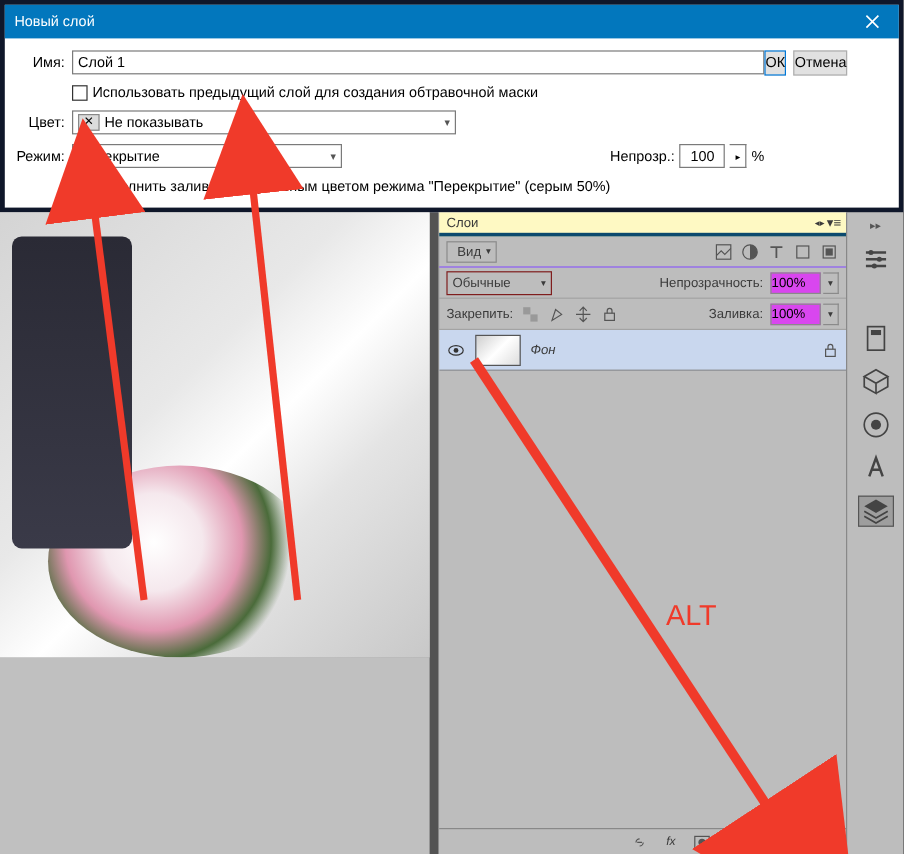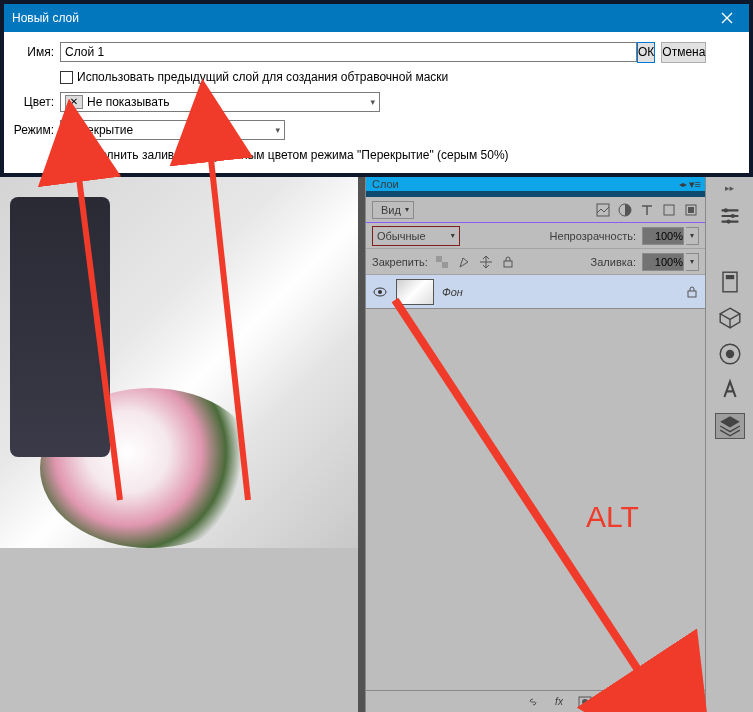--- a/index.html
+++ b/index.html
@@ -29,48 +29,48 @@
 
   
   .canvas-area { position:absolute; left:0; top:177px; width:358px; height:371px; background:#c7c7c7; }
   .photo { width:358px; height:371px; background: linear-gradient(135deg,#d4d4d4 0%, #e8e8e8 40%, #fff 55%, #e4e4e4 70%, #c8c8c8 100%); position:relative; overflow:hidden; }
   .photo::after { content:""; position:absolute; left:10px; top:20px; width:100px; height:260px; background:linear-gradient(180deg,#2a2a35 0%, #3a3a48 100%); border-radius:8px; }
   .bouquet { position:absolute; left:40px; bottom:0; width:220px; height:160px; background:radial-gradient(circle at 40% 40%, #fff 0%, #f5e8ed 25%, #e097b0 45%, #4a6b3a 60%, transparent 70%); border-radius:50%; }
   .gray-bottom { position:absolute; left:0; top:548px; width:358px; height:164px; background:#c0c0c0; }
 
   
   .layers-panel { position:absolute; left:365px; top:177px; width:340px; height:535px; background:#bdbdbd; display:flex; flex-direction:column; font-size:11px; color:#3b3b3b; border-left:1px solid #888; }
-  .lp-tab { height:20px; display:flex; align-items:center; background:#0ea5e9; border-bottom:6px solid #0c4a6e; padding-left:6px; justify-content:space-between; }
+  .lp-tab { height:20px; display:flex; align-items:center; background:#fef9c3; border-bottom:3px solid #0c4a6e; padding-left:6px; justify-content:space-between; }
   .lp-ctrl-row { height:26px; display:flex; align-items:center; padding:0 6px; gap:6px; border-bottom:1px solid #8b5cf6; }
   .kind-dd { display:flex; align-items:center; gap:4px; border:1px solid #8a8a8a; height:18px; padding:0 4px; background:#bdbdbd; }
   .ic { width:16px; height:16px; display:inline-flex; align-items:center; justify-content:center; }
   .ic svg { width:14px; height:14px; }
   .lp-blend-row { height:26px; display:flex; align-items:center; padding:0 6px; gap:6px; border-bottom:1px solid #a3a3a3; }
   .blend-dd { flex:1; display:flex; align-items:center; justify-content:space-between; border:1px solid #7f1d1d; height:20px; padding:0 4px; background:#bdbdbd; max-width:150px; }
   .pct-box { display:flex; align-items:center; gap:2px; }
-  .pct-in { width:42px; height:18px; border:1px solid #8a8a8a; background:#737373; text-align:right; font-size:11px; }
+  .pct-in { width:42px; height:18px; border:1px solid #8a8a8a; background:#d946ef; text-align:left; font-size:11px; }
   .pct-btn { width:13px; height:18px; border:1px solid #8a8a8a; border-left:none; background:#bdbdbd; display:flex; align-items:center; justify-content:center; font-size:8px; }
   .lock-row { height:26px; display:flex; align-items:center; padding:0 6px; gap:6px; border-bottom:1px solid #a3a3a3; }
   .lock-icons { display:flex; gap:6px; align-items:center; }
   .layer-list { flex:1; background:#bdbdbd; overflow:auto; }
   .layer-item { height:34px; display:flex; align-items:center; padding:0 6px; gap:8px; background:#c9d7ee; border-bottom:1px solid #8a8a8a; }
   .eye { width:16px; }
   .thumb { width:38px; height:26px; border:1px solid #555; background:linear-gradient(135deg,#cfcfcf,#fff 50%,#ddd); }
   .layer-name { flex:1; font-style:italic; }
   .lock-ic { width:14px; }
   .lp-footer { height:22px; border-top:1px solid #888; background:#bdbdbd; display:flex; align-items:center; justify-content:flex-end; gap:10px; padding:0 8px; }
 
   
   .right-bar { position:absolute; right:0; top:177px; width:48px; height:535px; background:#bdbdbd; border-left:1px solid #888; display:flex; flex-direction:column; align-items:center; padding-top:6px; gap:10px; }
   .tool { width:30px; height:26px; display:flex; align-items:center; justify-content:center; border:1px solid transparent; }
   .tool.active { border:1px solid #555; background:#9e9e9e; }
 
   
   .annot { position:absolute; pointer-events:none; }
-  .alt-label { position:absolute; left:555px; top:500px; color:#f03a2a; font-size:30px; font-weight:400; font-family:Arial,sans-serif;margin-left:31px; }
+  .alt-label { position:absolute; left:555px; top:500px; color:#f03a2a; font-size:24px; font-weight:400; font-family:Arial,sans-serif; }
 
   .panel-menu { display:flex; gap:2px; align-items:center; padding-right:4px;}
   .tri { font-size:8px; }
 </style>
 </head>
 <body>
 
 <div class="dialog">
   <div class="titlebar">
     <span>Новый слой</span>
@@ -100,20 +100,26 @@
           <span class="sel-arrow">▾</span>
         </div>
       </div>
       <div class="row">
         <span class="lbl">Режим:</span>
         <div class="sel" style="width:225px;">
           <span>Перекрытие</span>
           <span class="sel-arrow">▾</span>
         </div>
         <div style="flex:1"></div>
+        <div class="opacity-box">
+          <span>Непрозр.:</span>
+          <input class="num-in" value="100" style="">
+          <span class="spin">▸</span>
+          <span>%</span>
+        </div>
       </div>
       <div class="row" style="padding-left:56px;">
         <span class="chk checked"></span>
         <span>Выполнить заливку нейтральным цветом режима "Перекрытие"  (серым 50%)</span>
       </div>
     </div>
     <div class="dlg-right">
       <div class="btn default">ОК</div>
       <div class="btn">Отмена</div>
     </div>

